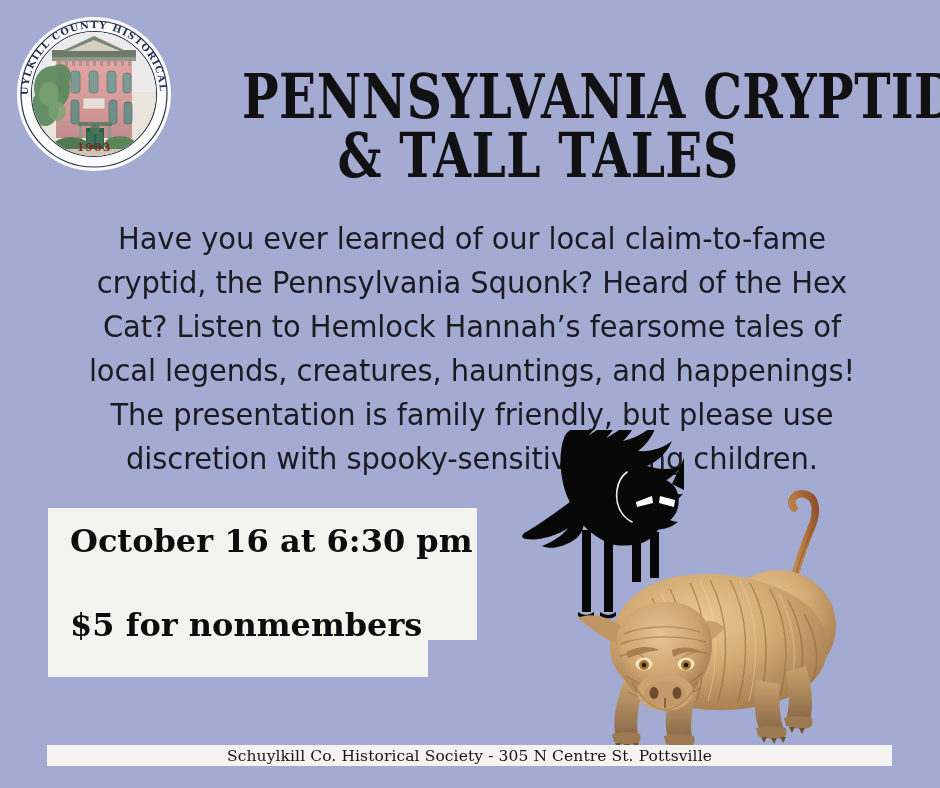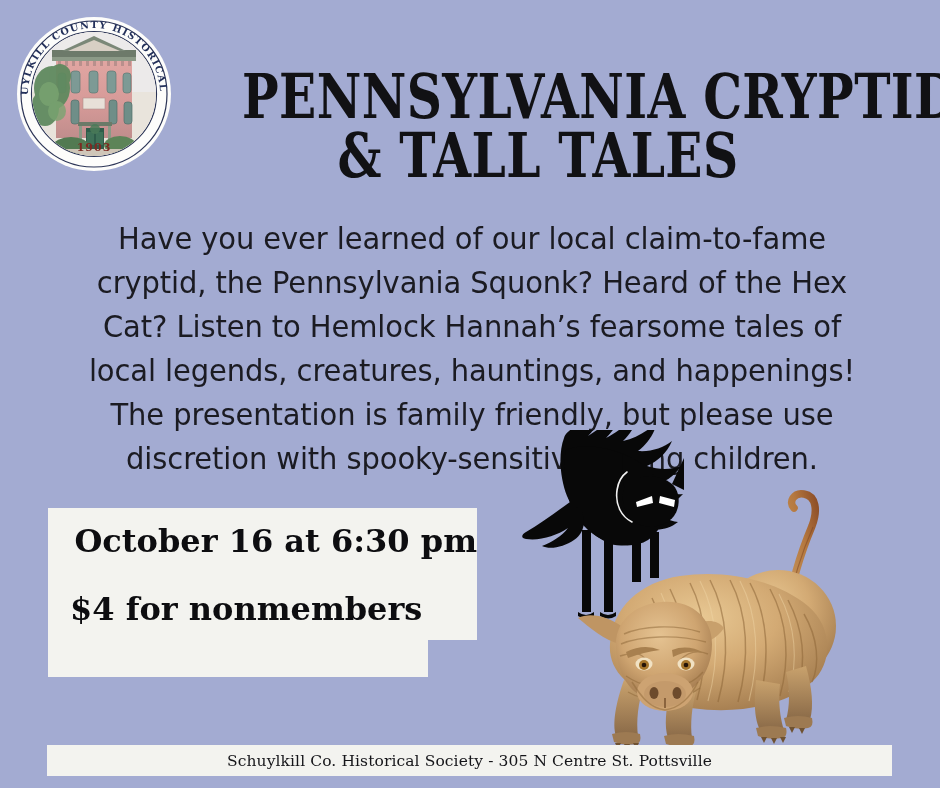--- a/index.html
+++ b/index.html
@@ -96,33 +96,32 @@
     color: #0d0d10;
     font-family: "DejaVu Serif", "Liberation Serif", serif;
     font-weight: 700;
     font-size: 32px;
     line-height: 38px;
     padding: 14px 0 0 22px;
     box-sizing: border-box;
   }
   #event-datetime {
     display: block;
-    margin-bottom: 30px;
+    margin-bottom: 46px;
     white-space: nowrap;
-    text-align: right;
   }
   .price-line { display: block; white-space: nowrap; }
 
   
   #footer-bar {
     position: absolute;
     left: 47px;
     top: 745px;
     width: 845px;
-    height: 31px;
+    height: 21px;
     background: #f3f3ef;
     display: flex;
     align-items: center;
     justify-content: center;
   }
   #footer-text {
     color: #151519;
     font-family: "DejaVu Serif", "Liberation Serif", serif;
     font-size: 15.5px;
     letter-spacing: 0.1px;
@@ -421,20 +420,20 @@
 
         <path fill="none" stroke="#8d6738" stroke-width="1.5" opacity="0.5" d="M 112,252 C 122,268 130,278 145,280 C 160,278 170,268 178,252"></path>
       </g>
     </svg>
   </div>
 
   <div class="info-box" id="info-box-top"></div>
   <div class="info-box" id="info-box-bottom"></div>
   <div id="info-text">
     <span id="event-datetime">October 16 at 6:30 pm</span>
-    <span class="price-line">$4 for nonmembers</span>
+    <span class="price-line">$5 for nonmembers</span>
   </div>
 
   <div id="footer-bar">
     <span id="footer-text">Schuylkill Co. Historical Society - 305 N Centre St. Pottsville</span>
   </div>
 
 </div>
 
 </body></html>

